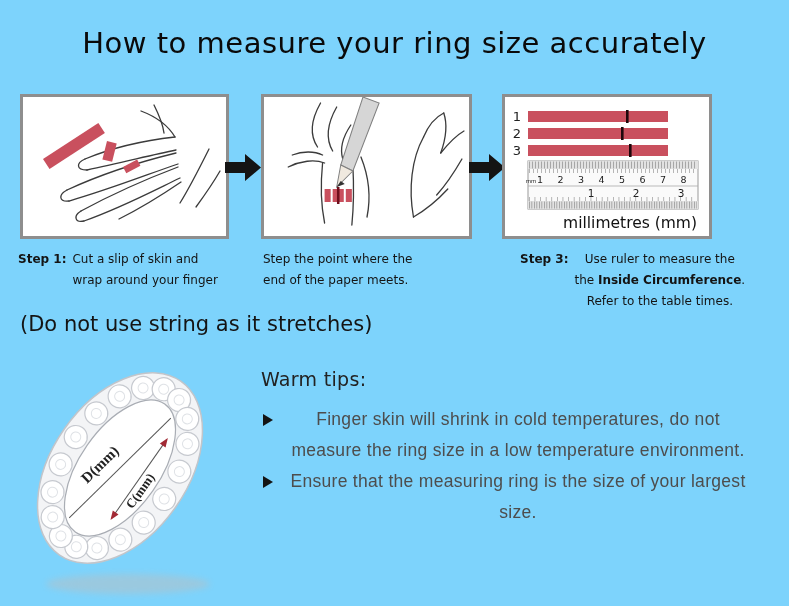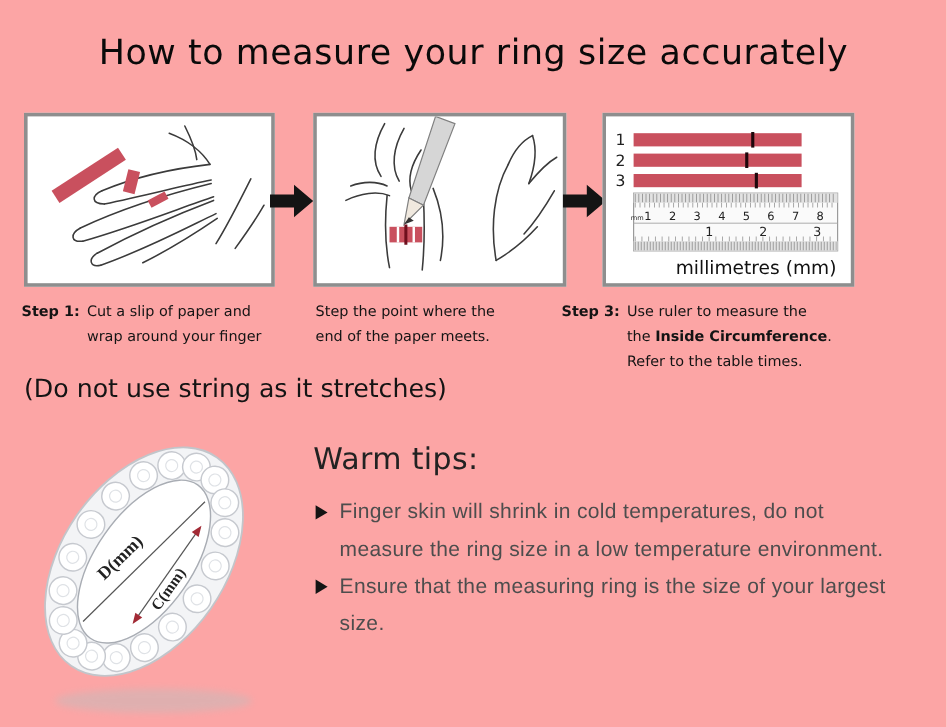--- a/index.html
+++ b/index.html
@@ -1,18 +1,18 @@
 <!DOCTYPE html>
 <html><head>
 <meta charset="utf-8">
 <style>
   * { margin:0; padding:0; box-sizing:border-box; }
   html,body { background:#ffffff; }
   .canvas {
-    position:relative; width:789px; height:606px; background:#fca5a5;
+    position:relative; width:789px; height:606px; background:#7dd3fc;
     font-family:"DejaVu Sans", sans-serif; color:#111; overflow:hidden;
   }
   .title {
     position:absolute; left:0; top:26px; width:789px; text-align:center;
     font-size:29px; font-weight:400; letter-spacing:0.5px; color:#0a0a0a;
   }
   .panel {
     position:absolute; top:94px; height:145px; border:3px solid #8e8e8e; background:#fff;
   }
   .panel svg { display:block; width:100%; height:100%; }
@@ -22,31 +22,31 @@
   .arrow { position:absolute; top:152px; width:37px; height:31px; }
   .arrow-1 { left:225px; }
   .arrow-2 { left:469px; }
   .step {
     position:absolute; display:flex; font-size:12px; line-height:21px; color:#141414;
   }
   .step-label { font-weight:bold; white-space:nowrap; margin-right:6px; }
   .step-lines { white-space:nowrap; }
   .step-1 { left:18px;  top:249px; }
   .step-2 { left:263px; top:249px; }
-  .step-3 { left:468px; top:249px; }
+  .step-3 { left:520px; top:249px;text-align:center; }
   .bold-inline { font-weight:bold; }
   .note { position:absolute; font-size:21px; color:#141414; white-space:nowrap; }
   .note-1 { left:20px;  top:312px; }
   .note-3 { left:495px; top:317px; }
   .ring-figure { position:absolute; left:0; top:356px; width:252px; height:250px; }
   .ring-figure svg { display:block; width:100%; height:100%; }
   .tips { position:absolute; left:261px; top:368px; width:500px; }
-  .tips-heading { font-size:25px; color:#222; font-weight:400; letter-spacing:0.3px; }
+  .tips-heading { font-size:19px; color:#222; font-weight:400; letter-spacing:0.3px; }
   .tip-list { margin-top:14px; }
-  .tip-item { display:flex; align-items:flex-start; }
+  .tip-item { display:flex; align-items:flex-start;text-align:center; }
   .tri {
     width:0; height:0; flex:0 0 auto; margin:10px 10px 0 2px;
     border-left:10px solid #141414; border-top:6px solid transparent; border-bottom:6px solid transparent;
   }
   .tip-text {
     font-family:"Liberation Sans", sans-serif; font-size:17.5px; line-height:31px;
     letter-spacing:0.3px; color:#4d4d4d; width:470px;
   }
   .sketch { stroke:#3b3b3b; stroke-width:1.3; fill:none; stroke-linecap:round; }
   .ruler-num { font-family:"DejaVu Sans", sans-serif; fill:#222; }
@@ -167,21 +167,21 @@
         <rect x="23" y="104" width="170" height="8" fill="#e2e2e2"></rect>
         <line x1="24" y1="108" x2="192" y2="108" stroke="#8f8f8f" stroke-width="7" stroke-dasharray="0.7 1.8"></line>
       </g>
       <text x="192" y="131" text-anchor="end" font-size="15.5" fill="#111">millimetres (mm)</text>
     </svg>
   </div>
 
   <div class="step step-1">
     <span class="step-label">Step 1:</span>
     <span class="step-lines">
-      <span>Cut a slip of paper and</span><br>
+      <span>Cut a slip of skin and</span><br>
       <span>wrap around your finger</span>
     </span>
   </div>
   <div class="note note-1">(Do not use string as it stretches)</div>
 
   <div class="step step-2">
     <span class="step-lines">
       <span>Step the point where the</span><br>
       <span>end of the paper meets.</span>
     </span>

